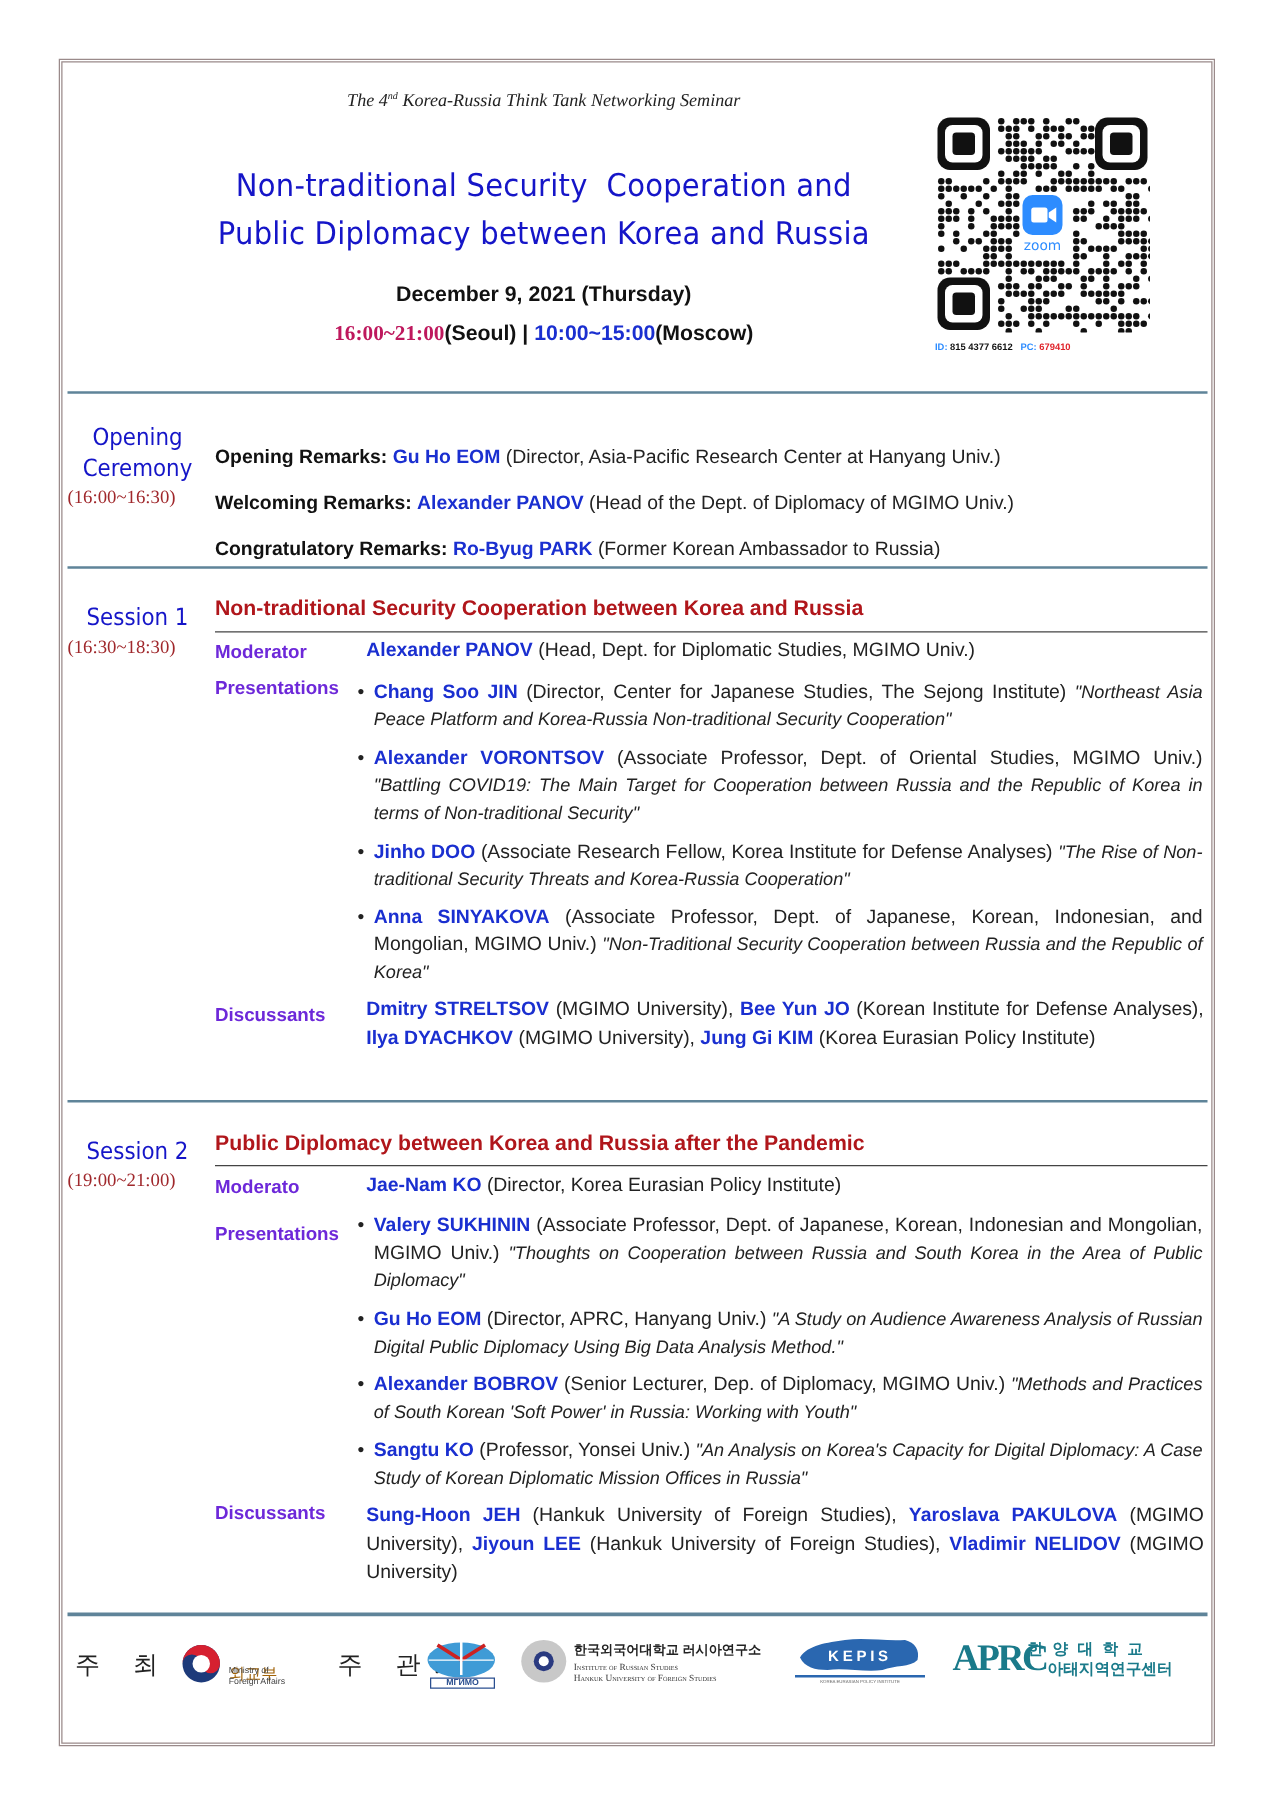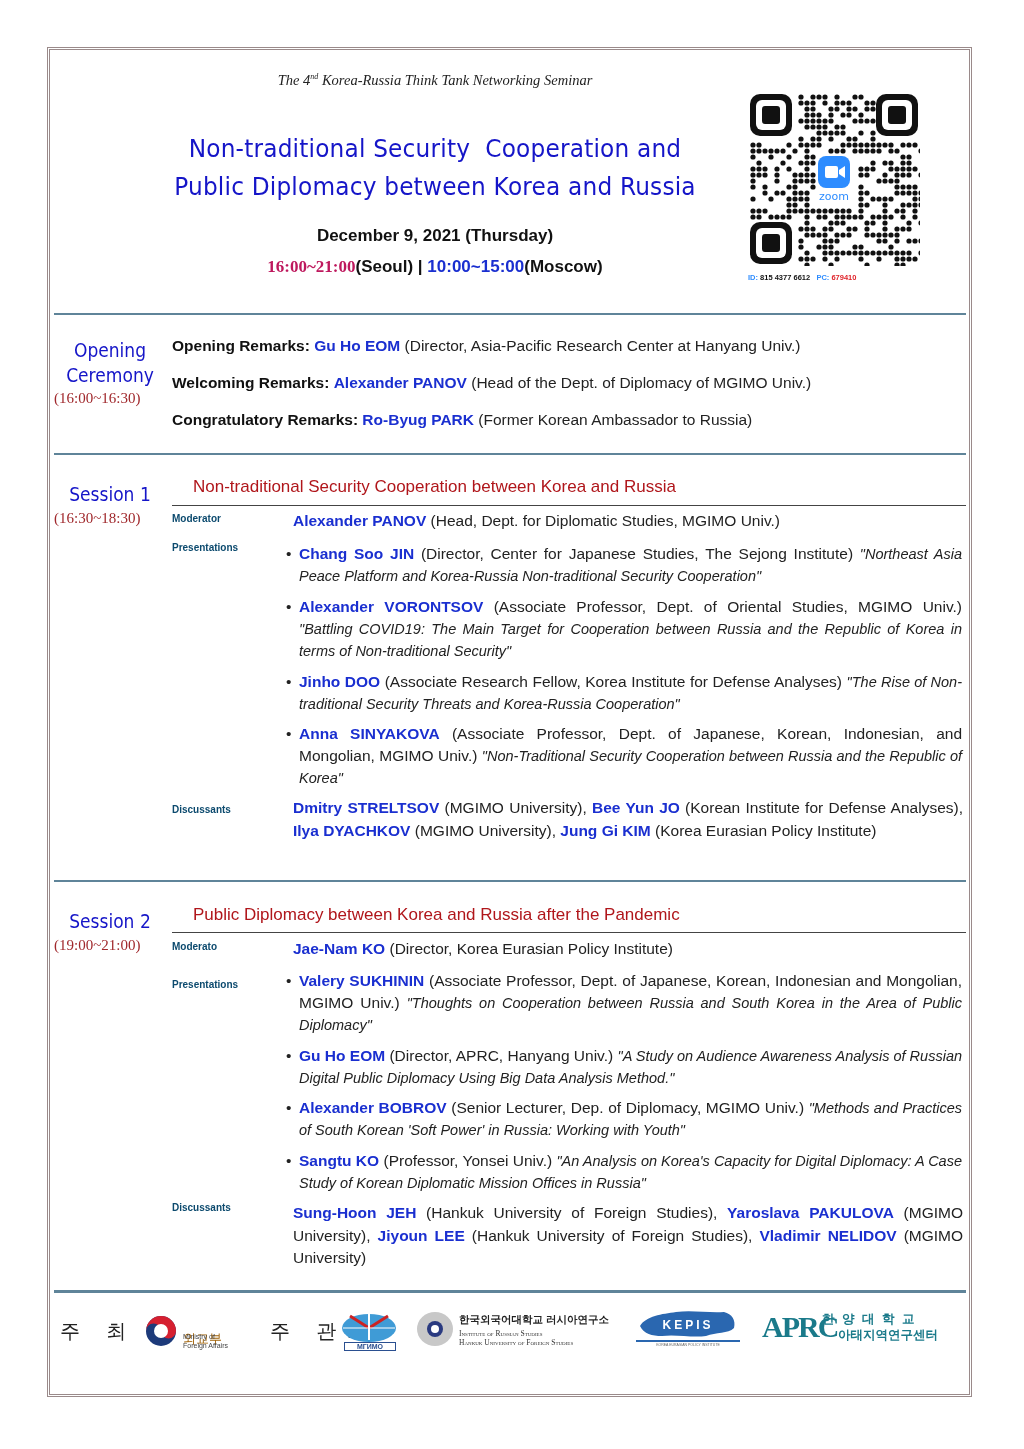--- a/index.html
+++ b/index.html
@@ -10,26 +10,26 @@
   .title { position:absolute; left:120px; width:630px; top:130px; text-align:center; font-family:"DejaVu Sans", sans-serif; font-size:25px; line-height:38px; color:#1515c8; letter-spacing:0.2px; transform:scaleX(0.93); transform-origin:center; }
   .date { position:absolute; left:120px; width:630px; top:226px; text-align:center; font-size:17px; font-weight:bold; color:#111; }
   .times { position:absolute; left:120px; width:630px; top:257px; text-align:center; font-size:17px; font-weight:bold; }
   .red { color:#be185d;font-family:Liberation Serif, serif; }
   .blue { color:#1a2fd0; }
   .qr { position:absolute; left:748px; top:92px; width:172px; height:174px; }
   .qr-caption { position:absolute; left:748px; top:273px; width:172px; text-align:left; font-size:7.5px; font-weight:bold; }
   .hr { position:absolute; left:54px; width:912px; height:2px; background:#5f8499; }
   .sec-label { position:absolute; left:54px; width:112px; text-align:center; font-family:"DejaVu Sans", sans-serif; font-size:19px; color:#1515c8; line-height:25px; transform:scaleX(0.9); }
   .sec-time { position:absolute; left:54px; width:112px; text-align:left; font-family:Liberation Serif, serif; font-size:15px; color:#a0282c; }
-  .remark { position:absolute; left:172px; font-size:15.5px; color:#222; }
+  .remark { position:absolute; left:172px; font-size:15.5px; color:#222;margin-top:20px; }
   .remark b { color:#111; }
   .nm { color:#1a2fd0; font-weight:bold; }
-  .sess-title { position:absolute; left:172px; font-size:17px; font-weight:normal; color:#b0161b;margin-left:21px; }
+  .sess-title { position:absolute; left:172px; font-size:17px; font-weight:bold; color:#b0161b; }
   .sess-rule { position:absolute; left:172px; width:794px; height:1px; background:#444; }
-  .role { position:absolute; left:172px; font-size:10px; font-weight:bold; color:#0c4a6e; }
+  .role { position:absolute; left:172px; font-size:15px; font-weight:bold; color:#6d28d9; }
   .item { position:absolute; left:286px; width:676px; font-size:15.5px; line-height:22px; color:#222; text-align:justify; }
   .item.bullet { padding-left:13px; box-sizing:border-box; }
   .item.bullet::before { content:"•"; position:absolute; left:0; top:0; color:#222; }
   .item i { font-size:14.5px; color:#222; }
   .plain { position:absolute; left:293px; width:670px; font-size:15.5px; line-height:22.5px; color:#222; text-align:justify; }
   .footer-label { position:absolute; top:1318px; font-family:"DejaVu Serif", serif; font-size:20px; color:#222; letter-spacing:10px; }
   .logo { position:absolute; }
 </style>
 </head>
 <body>

